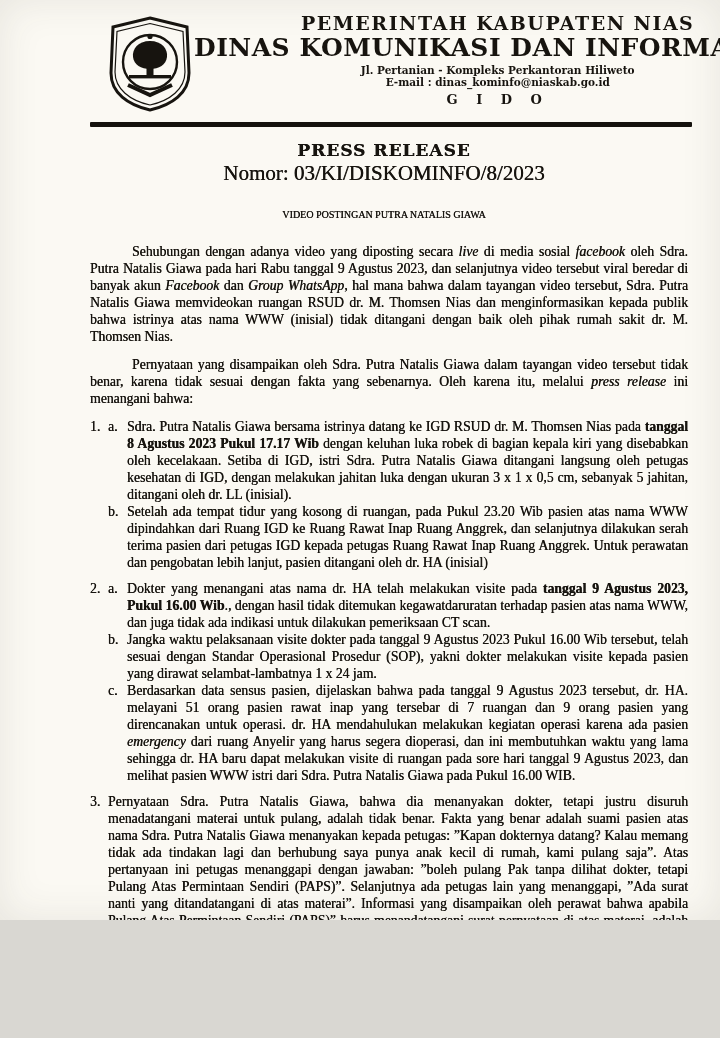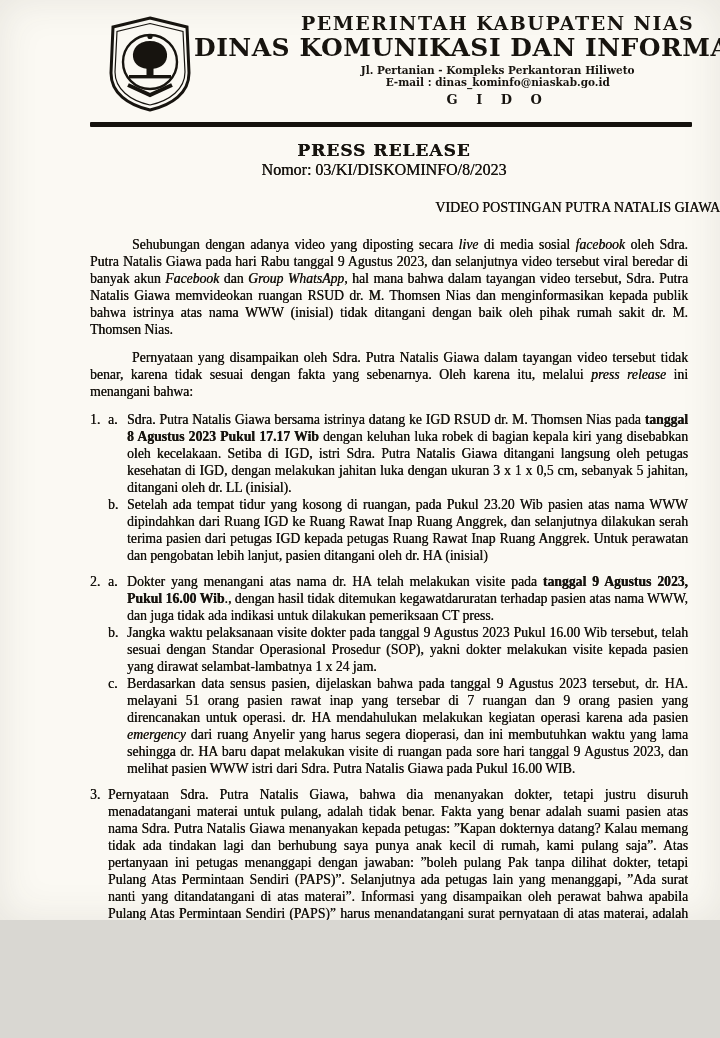--- a/index.html
+++ b/index.html
@@ -22,23 +22,23 @@
   .gov-line{font-size:19px;font-weight:bold;letter-spacing:1.5px;white-space:nowrap;}
   .agency-line{font-size:25px;font-weight:bold;letter-spacing:0.5px;white-space:nowrap;}
   .addr-line{font-size:10.5px;font-weight:bold;margin-top:3px;}
   .email-line{font-size:10.5px;font-weight:bold;}
   .city-row{position:relative;margin-top:1px;height:16px;}
   .city{font-size:13px;font-weight:bold;letter-spacing:7px;text-align:center;}
   .rule{height:5px;background:#15120d;margin:5px 28px 0 42px;border-radius:1px;}
   
   .title-block{text-align:center;text-shadow:0.3px 0 0 #17140f;}
   .press-heading{font-size:17px;font-weight:bold;letter-spacing:1px;margin-top:13px;font-family:"DejaVu Serif", serif;}
-  .press-number{font-size:16px;margin-top:1px;}
+  .press-number{font-size:21px;margin-top:1px;}
   .press-about{font-size:14px;margin-top:21px;}
-  .press-subject{font-size:14px;margin-top:20px;line-height:18px;text-align:right;}
+  .press-subject{font-size:10px;margin-top:20px;line-height:18px;}
   
   .content{margin:19px 32px 0 42px;font-size:13.7px;line-height:17px;text-align:justify;text-shadow:0.3px 0 0 #17140f;}
   .para{text-indent:42px;margin-bottom:11px;}
   .num-item{display:flex;margin-top:9px;}
   .num-col{width:18px;flex:none;}
   .num-body{flex:1;min-width:0;}
   .lead{text-align:justify;}
   .sub-item{display:flex;}
   .sub-col{width:19px;flex:none;}
   .sub-text{flex:1;min-width:0;text-align:justify;}
@@ -100,21 +100,21 @@
           <div class="sub-text"><span>Setelah ada tempat tidur yang kosong di ruangan, pada Pukul 23.20 Wib pasien atas nama WWW dipindahkan dari Ruang IGD ke Ruang Rawat Inap Ruang Anggrek, dan selanjutnya dilakukan serah terima pasien dari petugas IGD kepada petugas Ruang Rawat Inap Ruang Anggrek. Untuk perawatan dan pengobatan lebih lanjut, pasien ditangani oleh dr. HA (inisial)</span></div>
         </div>
       </div>
     </div>
 
     <div class="num-item">
       <div class="num-col">2.</div>
       <div class="num-body">
         <div class="sub-item">
           <div class="sub-col">a.</div>
-          <div class="sub-text"><span>Dokter yang menangani atas nama dr. HA telah melakukan visite pada </span><span class="seg-b">tanggal 9 Agustus 2023, Pukul 16.00 Wib</span><span>., dengan hasil tidak ditemukan kegawatdaruratan terhadap pasien atas nama WWW, dan juga tidak ada indikasi untuk dilakukan pemeriksaan CT press.</span></div>
+          <div class="sub-text"><span>Dokter yang menangani atas nama dr. HA telah melakukan visite pada </span><span class="seg-b">tanggal 9 Agustus 2023, Pukul 16.00 Wib</span><span>., dengan hasil tidak ditemukan kegawatdaruratan terhadap pasien atas nama WWW, dan juga tidak ada indikasi untuk dilakukan pemeriksaan CT scan.</span></div>
         </div>
         <div class="sub-item">
           <div class="sub-col">b.</div>
           <div class="sub-text"><span>Jangka waktu pelaksanaan visite dokter pada tanggal 9 Agustus 2023 Pukul 16.00 Wib tersebut, telah sesuai dengan Standar Operasional Prosedur (SOP), yakni dokter melakukan visite kepada pasien yang dirawat selambat-lambatnya 1 x 24 jam.</span></div>
         </div>
         <div class="sub-item">
           <div class="sub-col">c.</div>
           <div class="sub-text"><span>Berdasarkan data sensus pasien, dijelaskan bahwa pada tanggal 9 Agustus 2023 tersebut, dr. HA. melayani 51 orang pasien rawat inap yang tersebar di 7 ruangan dan 9 orang pasien yang direncanakan untuk operasi. dr. HA mendahulukan melakukan kegiatan operasi karena ada pasien </span><span class="seg-i">emergency</span><span> dari ruang Anyelir yang harus segera dioperasi, dan ini membutuhkan waktu yang lama sehingga dr. HA baru dapat melakukan visite di ruangan pada sore hari tanggal 9 Agustus 2023, dan melihat pasien WWW istri dari Sdra. Putra Natalis Giawa pada Pukul 16.00 WIB.</span></div>
         </div>
       </div>

